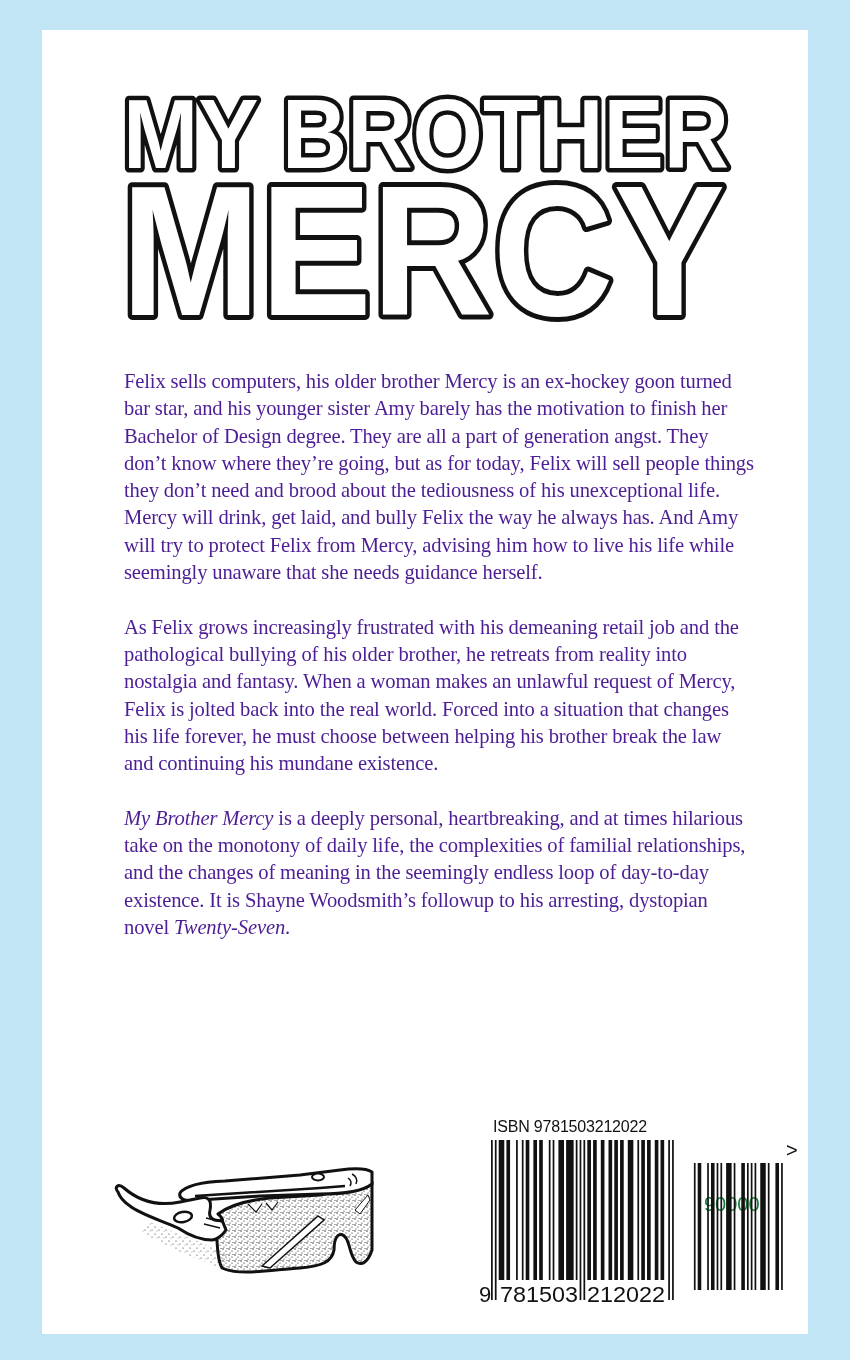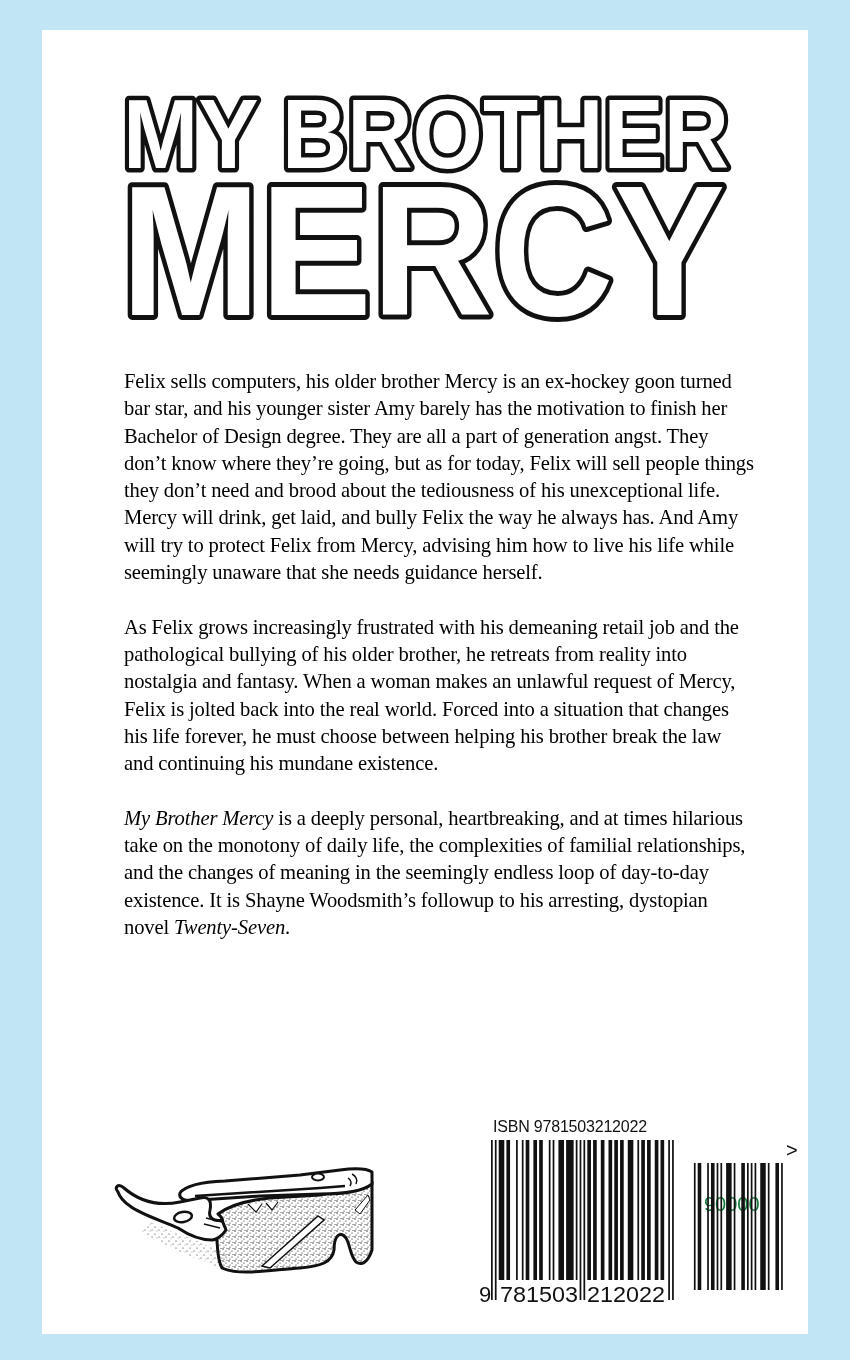--- a/index.html
+++ b/index.html
@@ -28,21 +28,21 @@
     stroke: #111111;
     stroke-linejoin: round;
     paint-order: stroke fill;
   }
   .blurb {
     position: absolute;
     left: 124px; top: 368px;
     width: 630px;
     font-size: 20.6px;
     line-height: 27.3px;
-    color: #000000;
+    color: #4c1d95;
     letter-spacing: -0.15px;
   }
   .blurb p { margin: 0 0 27.3px 0; }
   .blurb em { font-style: italic; }
   .glasses {
     position: absolute;
     left: 110px; top: 1155px;
     width: 280px; height: 130px;
   }
   .isbn-label {

